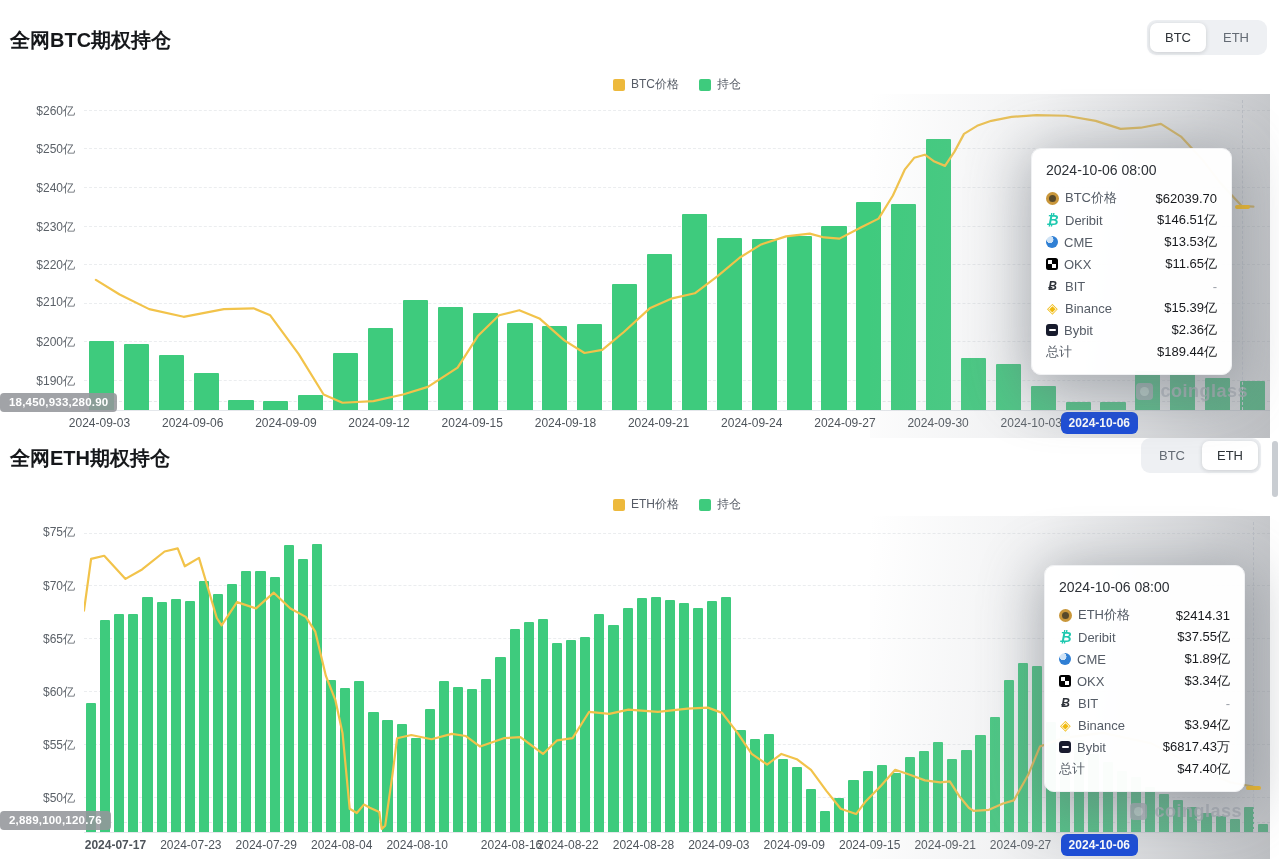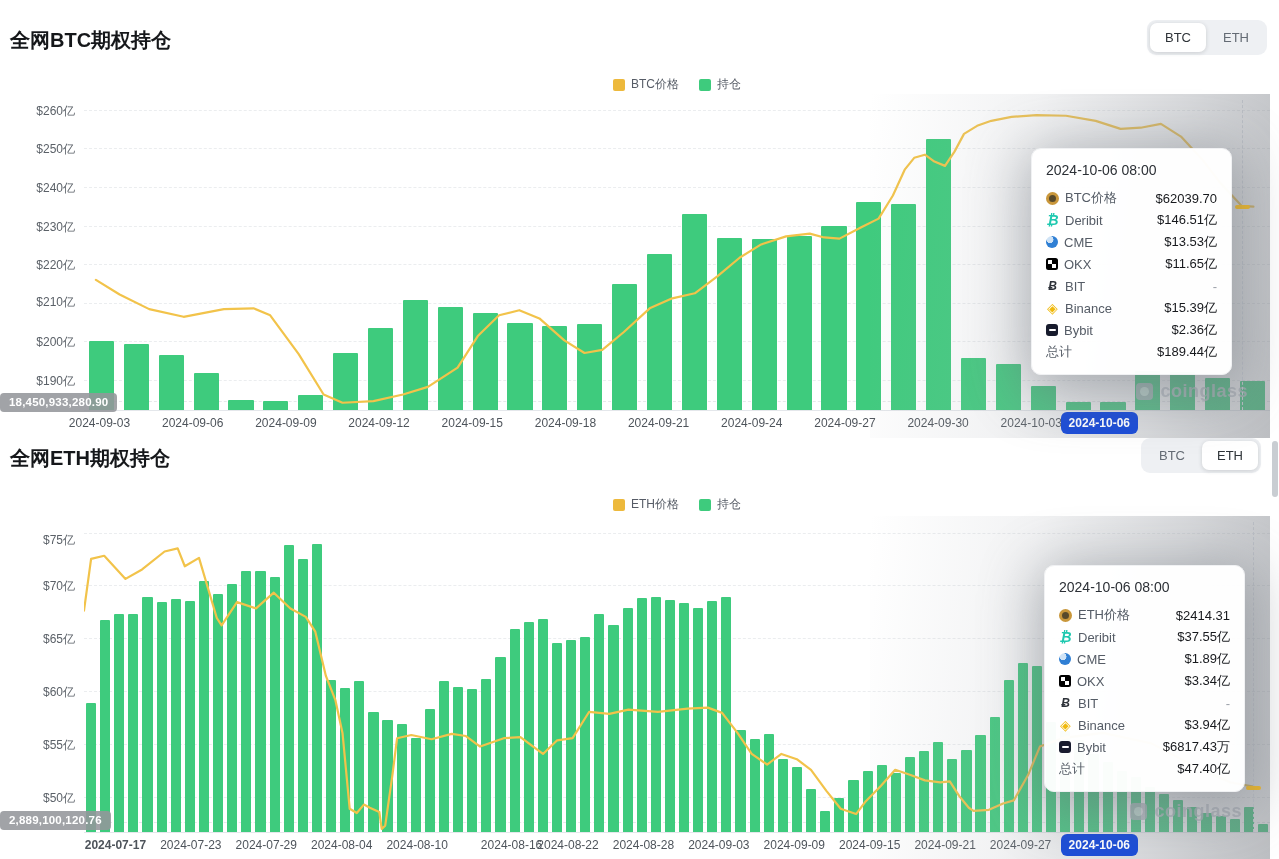--- a/index.html
+++ b/index.html
@@ -244,21 +244,21 @@
     <span>持仓</span>
   </span>
 </div>
 
 <div class="ycol" style="top:522px" id="ycol-eth">
     <div class="ylab" style="top: 268.034px;">$50亿</div>
     <div class="ylab" style="top: 215.143px;">$55亿</div>
     <div class="ylab" style="top: 162.252px;">$60亿</div>
     <div class="ylab" style="top: 109.361px;">$65亿</div>
     <div class="ylab" style="top: 56.4694px;">$70亿</div>
-    <div class="ylab" style="top: 10px;">$75亿</div>
+    <div class="ylab" style="top: 2px;">$75亿</div>
   </div>
 
 <div class="plot" style="top:522px" id="plot-eth">
     <div class="minline" style="top: 300.422px;"></div>
     <div class="gline" style="top: 10.5782px;"></div>
     <div class="gline" style="top: 63.4694px;"></div>
     <div class="gline" style="top: 116.361px;"></div>
     <div class="gline" style="top: 169.252px;"></div>
     <div class="gline" style="top: 222.143px;"></div>
     <div class="gline" style="top: 275.034px;"></div>

